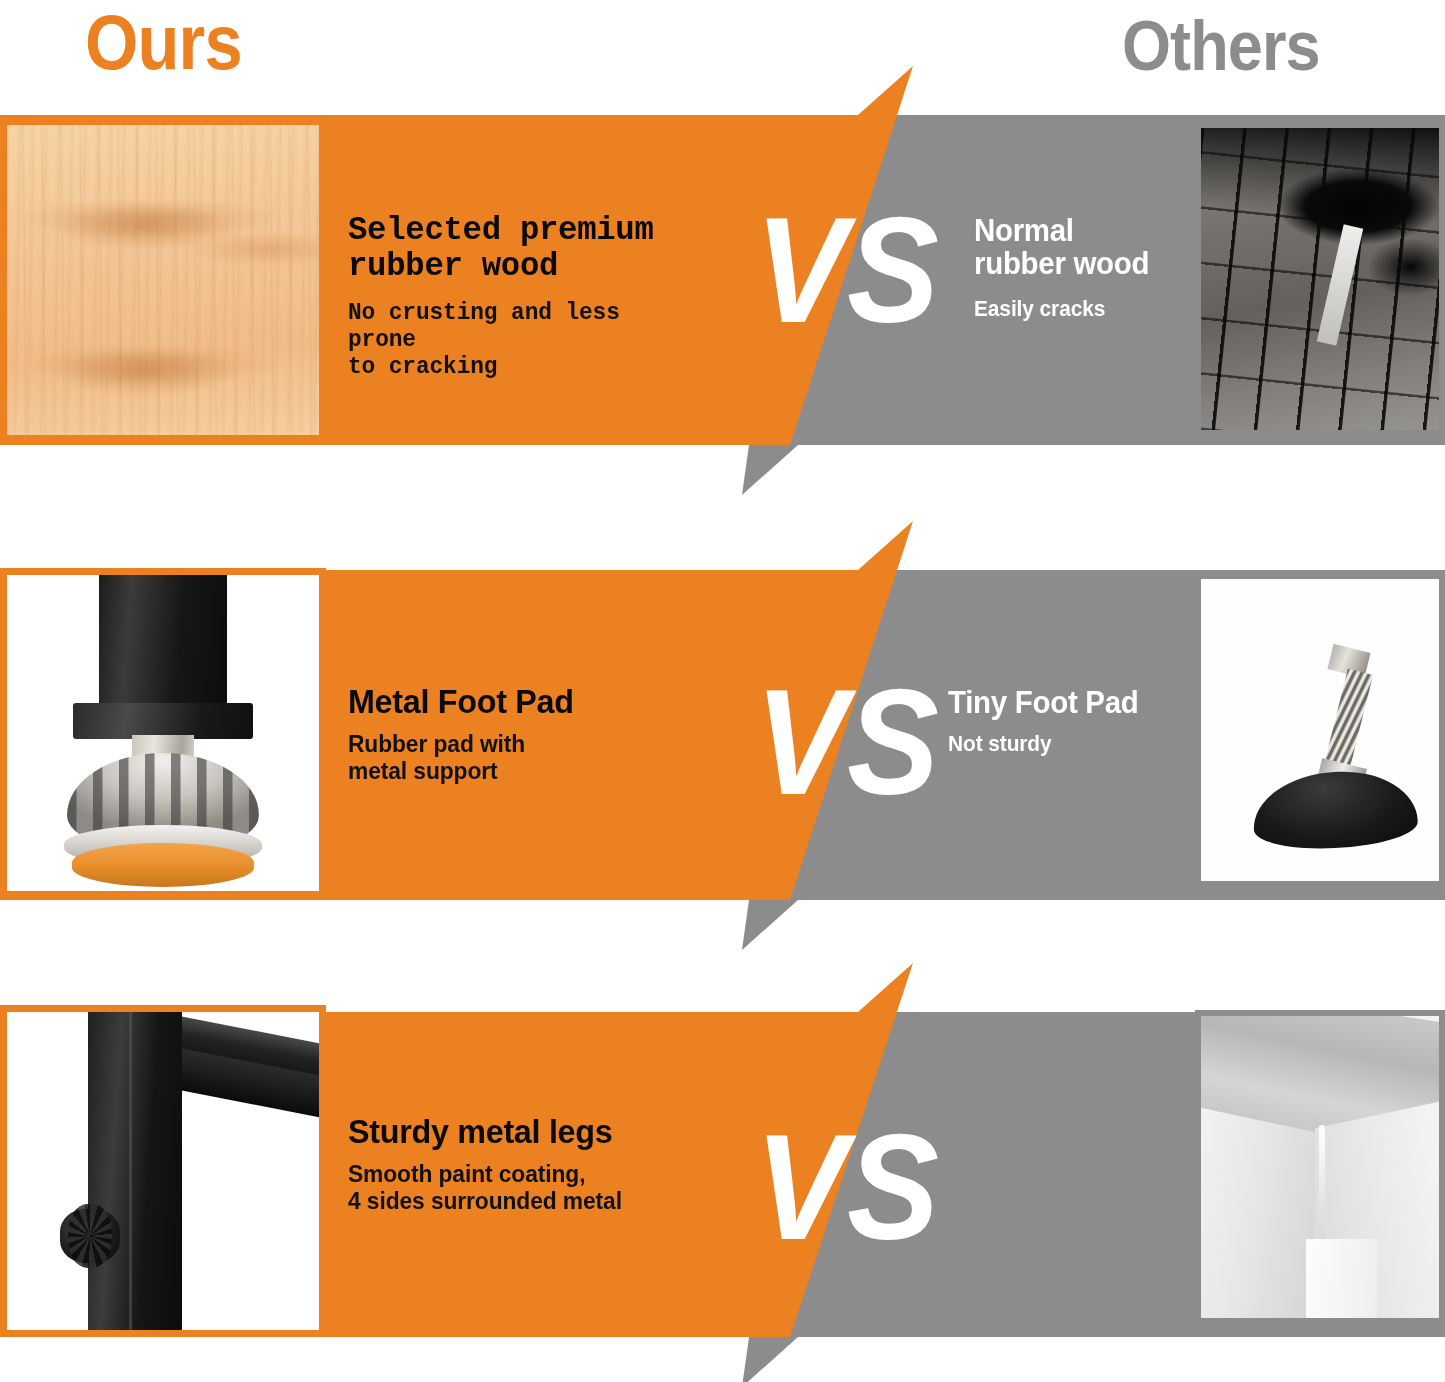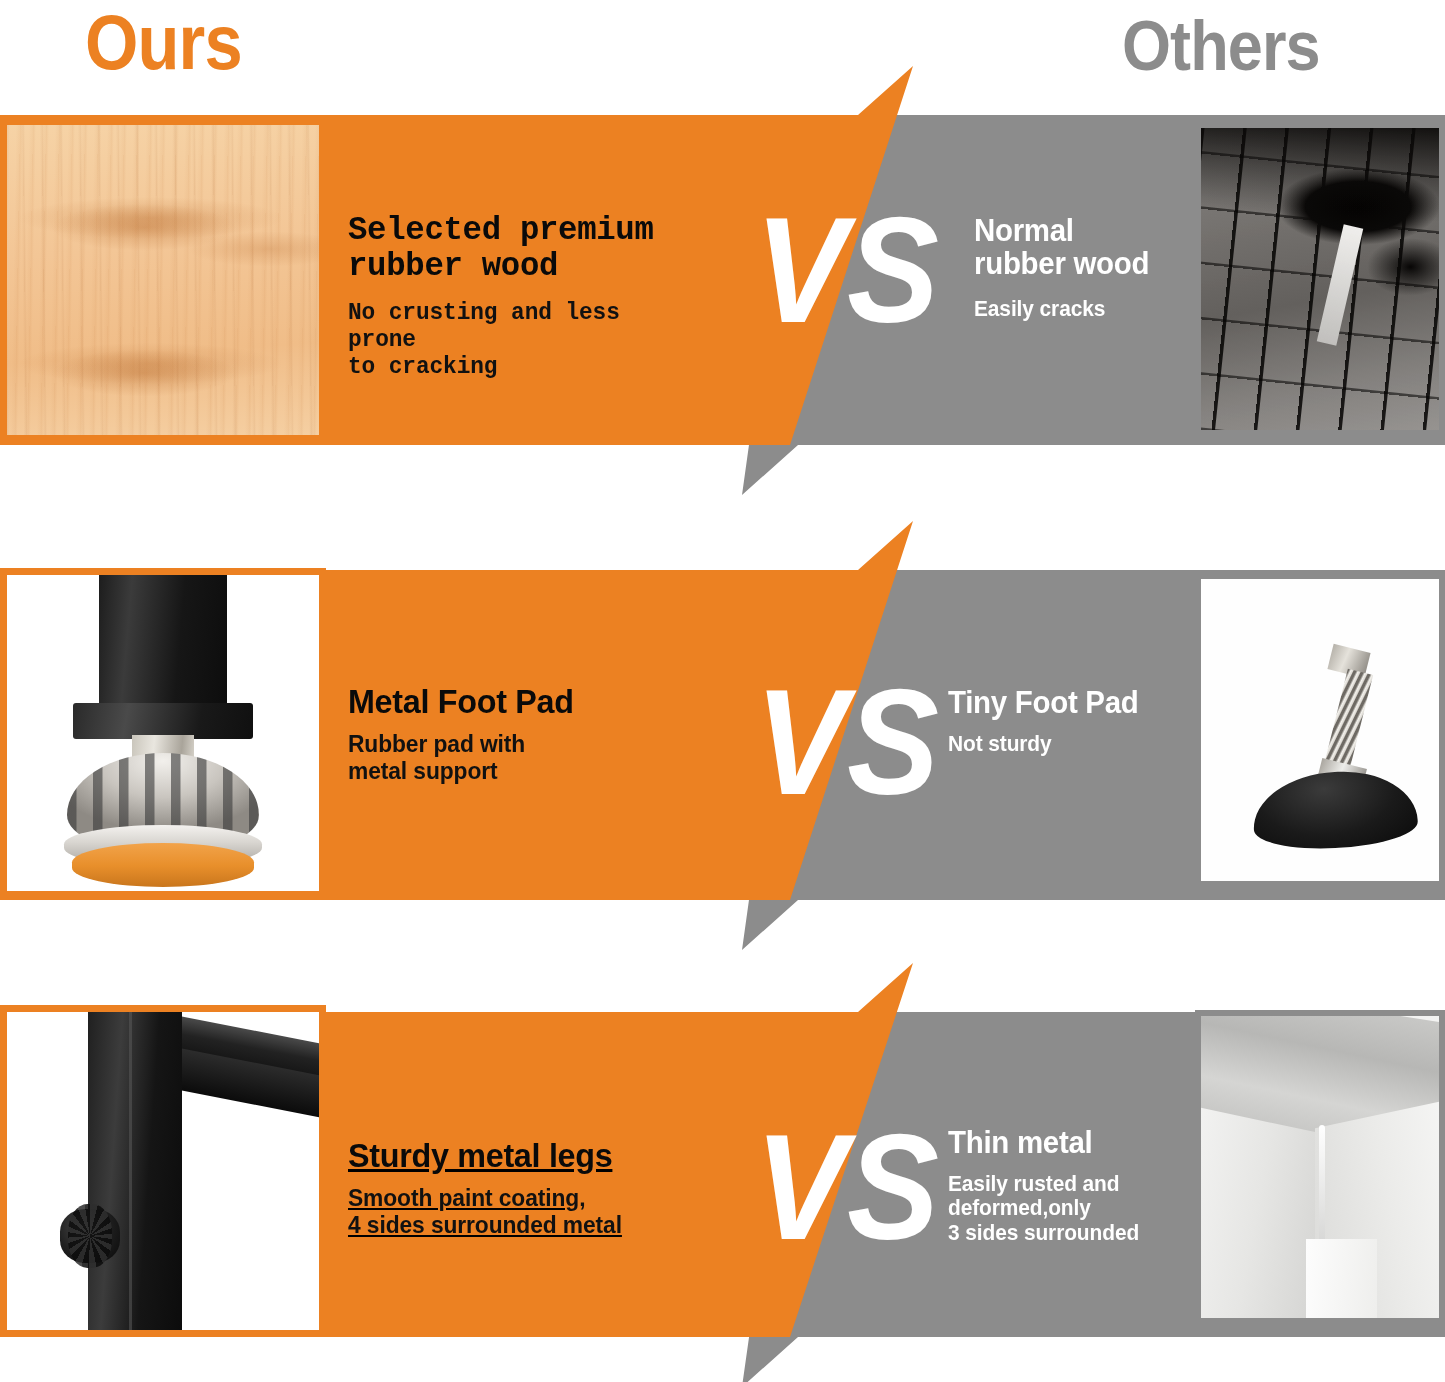--- a/index.html
+++ b/index.html
@@ -369,34 +369,27 @@
         <div class="steel">
           <div class="steel-top"></div>
           <div class="steel-faceL"></div>
           <div class="steel-faceR"></div>
           <div class="steel-edge"></div>
           <div class="steel-leg"></div>
         </div>
       </div>
     </div>
 
-    <div class="txt ours" style="left:348px;top:240px;width:390px;text-decoration:underline;">
+    <div class="txt ours" style="left:348px;top:216px;width:390px;">
       <div class="t-head">Sturdy metal legs</div>
       <div class="gap-s"></div>
       <div class="t-sub">Smooth paint coating,</div>
       <div class="t-sub">4 sides surrounded metal</div>
     </div>
 
-    <div class="txt others" style="left:948px;top:230px;width:270px;">
-      <div class="t-head">Thin metal</div>
-      <div class="gap-s"></div>
-      <div class="t-sub">Easily rusted and</div>
-      <div class="t-sub">deformed,only</div>
-      <div class="t-sub">3 sides surrounded</div>
-    </div>
 
     <div class="vs" style="left:755px;top:218px;">
       <svg width="200" height="160" viewBox="0 0 200 160">
         <text x="0" y="124" font-family="Liberation Sans, DejaVu Sans, sans-serif" font-size="150" font-weight="bold" font-style="italic" fill="#ffffff" transform="scale(0.92,1)">VS</text>
       </svg>
     </div>
   </div>
 
 </div>
 

